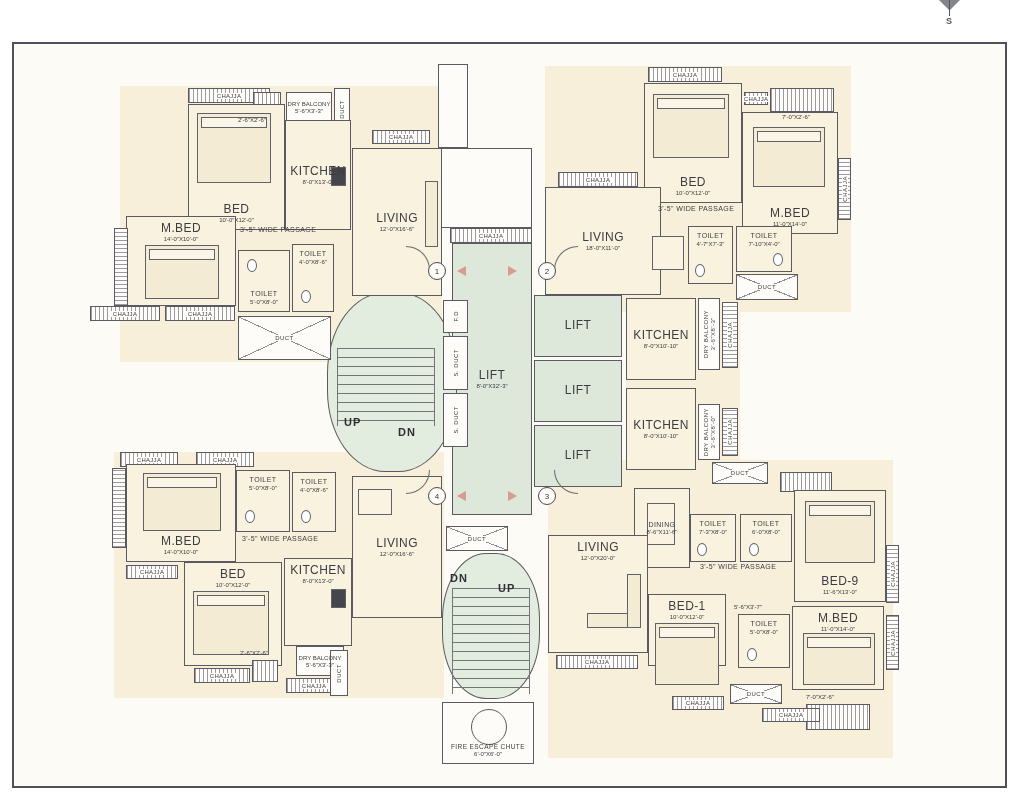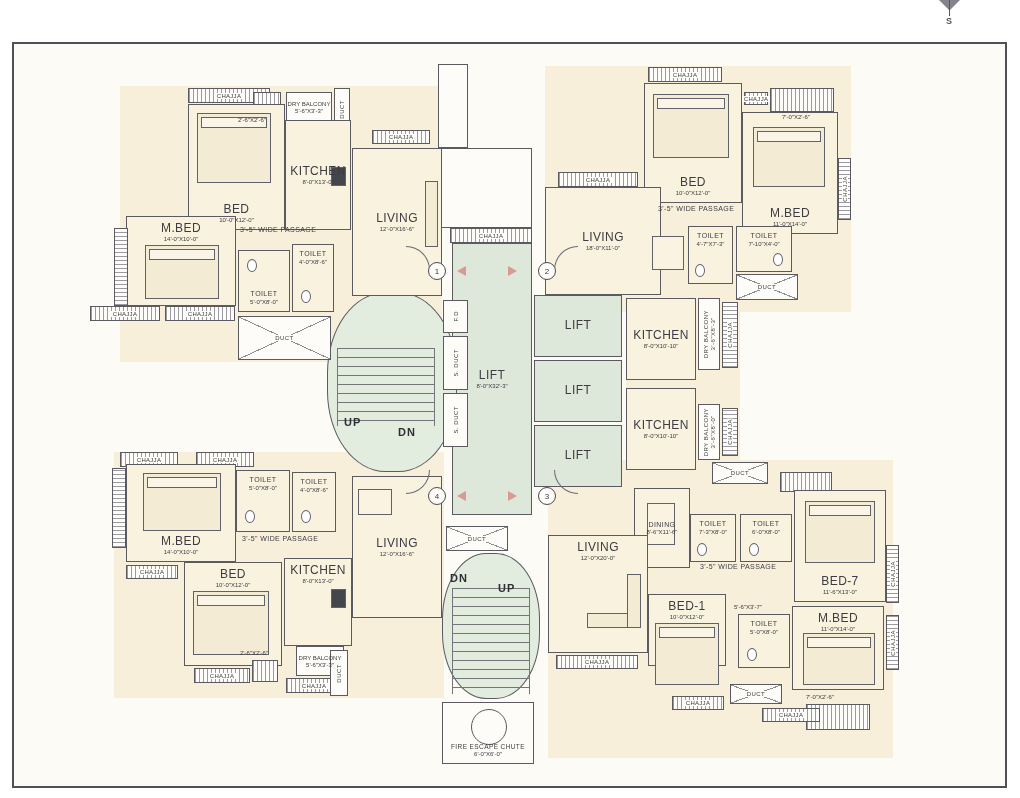--- a/index.html
+++ b/index.html
@@ -285,21 +285,21 @@
     <span class="rdim">7'-3"X8'-0"</span>
   </div>
   <div class="rm lb-top" style="left:740px;top:514px;width:52px;height:48px;">
     <div class="wc" style="left:8px;bottom:5px;"></div>
     <span class="rname" style="font-size:7px;">TOILET</span>
     <span class="rdim">6'-0"X8'-0"</span>
   </div>
   <div class="hatch" style="left:780px;top:472px;width:52px;height:20px;"></div>
   <div class="rm lb-bot" style="left:794px;top:490px;width:92px;height:112px;">
     <div class="bed-i" style="left:10px;top:10px;width:70px;height:62px;"></div>
-    <span class="rname">BED-7</span>
+    <span class="rname">BED-9</span>
     <span class="rdim">11'-6"X13'-0"</span>
   </div>
   <span class="lblfree" style="left:700px;top:563px;">3'-5" WIDE PASSAGE</span>
   <div class="vhatch" style="left:886px;top:545px;width:13px;height:58px;">
     <span class="vlab">CHAJJA</span>
     </div>
 
   <div class="rm lb-top" style="left:548px;top:535px;width:100px;height:118px;">
     <div class="sofa-i" style="left:38px;bottom:24px;width:50px;height:15px;"></div>
     <div class="sofa-i" style="right:6px;bottom:24px;width:14px;height:54px;"></div>

